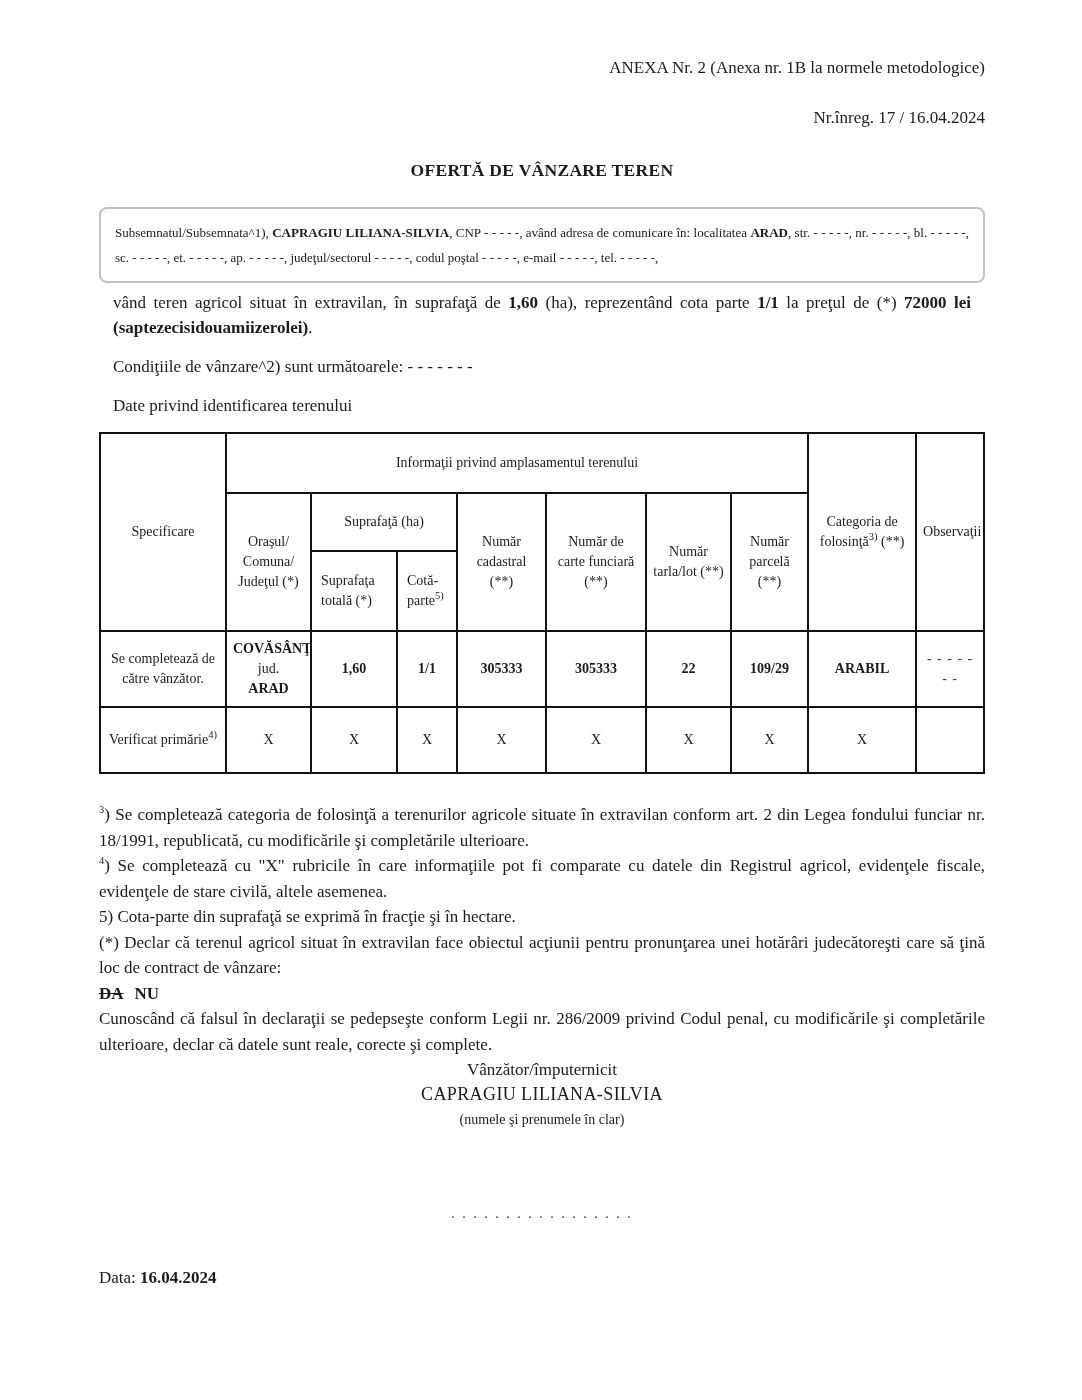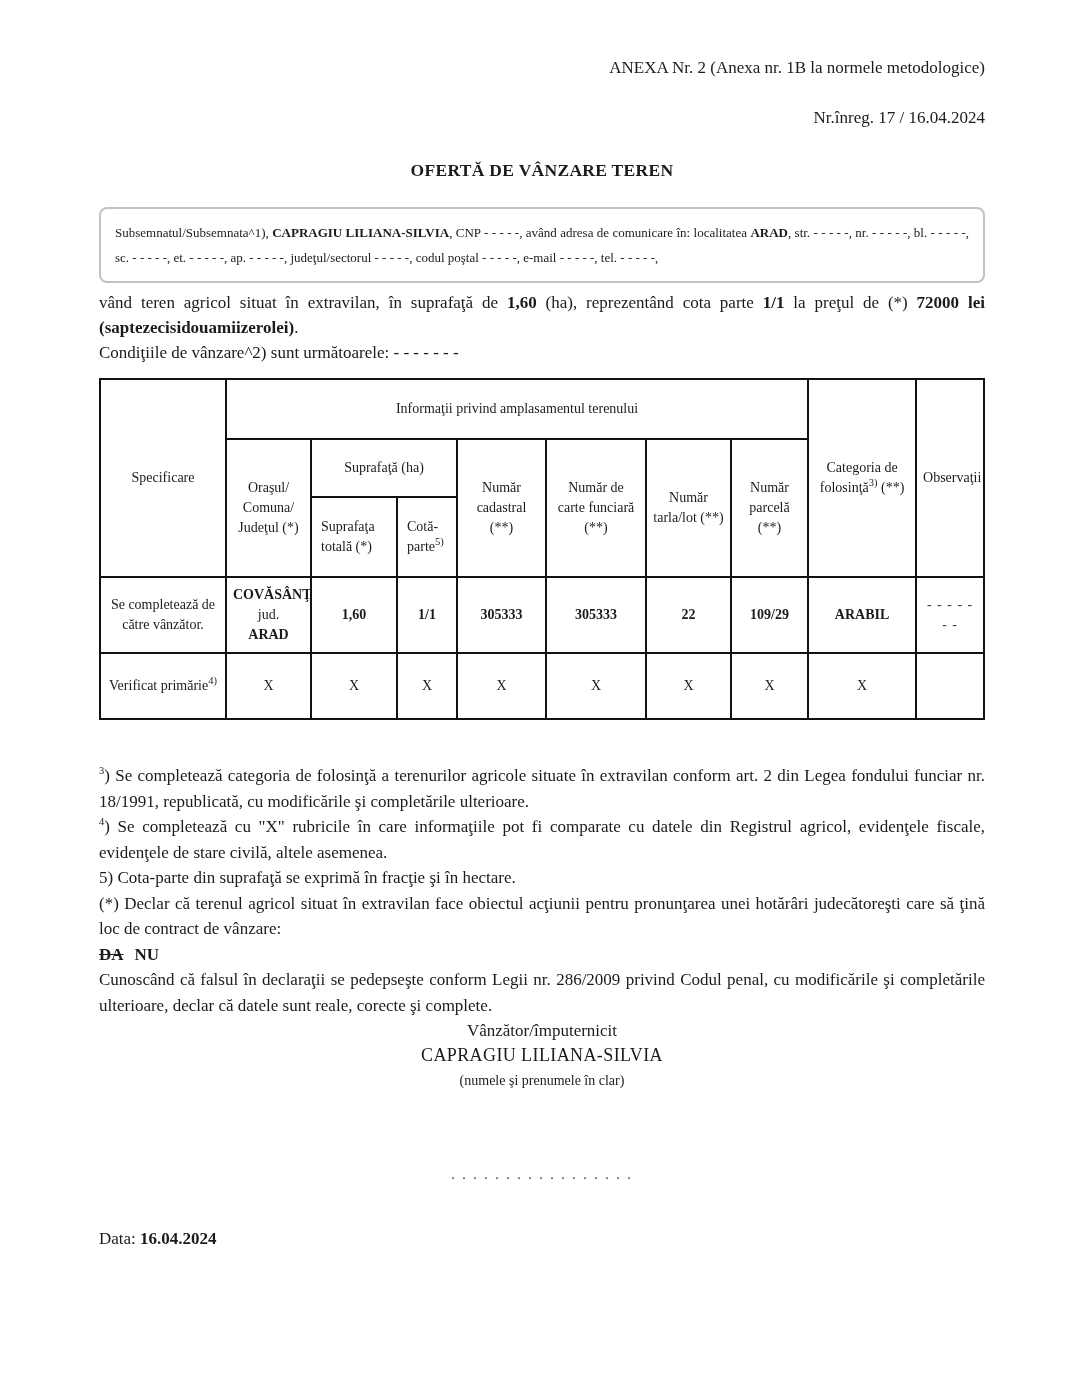--- a/index.html
+++ b/index.html
@@ -19,21 +19,21 @@
     margin-top: 26px;
     border: 2px solid #c2c2c2;
     border-radius: 8px;
     padding: 11px 14px;
     font-size: 13px;
     line-height: 25px;
     text-align: justify;
   }
 
   .prose { font-size: 17px; line-height: 25px; }
-  .prose p { margin: 0; }
+  .prose p { margin: 14px; }
   .sale-para { margin-top: 7px !important; text-align: justify; }
   b, .b { font-weight: bold; }
 
   table.land {
     border-collapse: collapse;
     table-layout: fixed;
     width: 884px;
     margin-top: 13px;
   }
   table.land td {
@@ -50,21 +50,21 @@
   tr.rowC td { height: 70px; }
   tr.data1 td { height: 66px; }
   tr.data2 td { height: 56px; }
   .pre { white-space: pre-line; }
   .la { text-align: left !important; padding-left: 9px !important; }
   .cell-bold { font-weight: bold; font-size: 14.5px; }
   .xcell { font-size: 21px; }
   .obs-dashes { font-size: 13px; color: #3a3a3a; letter-spacing: 1px; }
   sup { font-size: 10.5px; vertical-align: super; line-height: 0; }
 
-  .notes { margin-top: 43px; }
+  .notes { margin-top: 28px; }
   .notes p { margin: 0; line-height: 25.5px; text-align: justify; }
   .da-nu { font-weight: bold; }
   .struck { text-decoration: line-through; padding-right: 7px; }
   .nu { margin-left: 4px; }
 
   .sig-block { text-align: center; line-height: 25px; font-size: 17px; }
   .sig-name { font-size: 18px; letter-spacing: 0.4px; }
   .sig-note { font-size: 14px; }
   .dots-line { margin-top: 74px; text-align: center; font-size: 14px; letter-spacing: 2px; color: #333; }
   .date-line { margin-top: 46px; font-size: 17px; }
@@ -78,20 +78,21 @@
   <div class="right-line reg-line">Nr.înreg. 17 / 16.04.2024</div>
   <div class="doc-title">OFERTĂ DE VÂNZARE TEREN</div>
 
   <div class="intro-box">
     <span>Subsemnatul/Subsemnata^1), </span><b>CAPRAGIU LILIANA-SILVIA</b><span>, CNP - - - - -, având adresa de comunicare în: localitatea </span><b>ARAD</b><span>, str. - - - - -, nr. - - - - -, bl. - - - - -, sc. - - - - -, et. - - - - -, ap. - - - - -, judeţul/sectorul - - - - -, codul poştal - - - - -, e-mail - - - - -, tel. - - - - -,</span>
   </div>
 
   <div class="prose">
     <p class="sale-para"><span>vând teren agricol situat în extravilan, în suprafaţă de </span><b>1,60</b><span> (ha), reprezentând cota parte </span><b>1/1</b><span> la preţul de (*) </span><b>72000 lei</b><span> </span><b>(saptezecisidouamiizerolei)</b><span>.</span></p>
     <p>Condiţiile de vânzare^2) sunt următoarele: - - - - - - -</p>
+    <p>Date privind identificarea terenului</p>
   </div>
 
   <table class="land">
     <colgroup>
       <col style="width:126px">
         <col style="width:85px">
         <col style="width:86px">
         <col style="width:60px">
       <col style="width:89px">
         <col style="width:100px">

